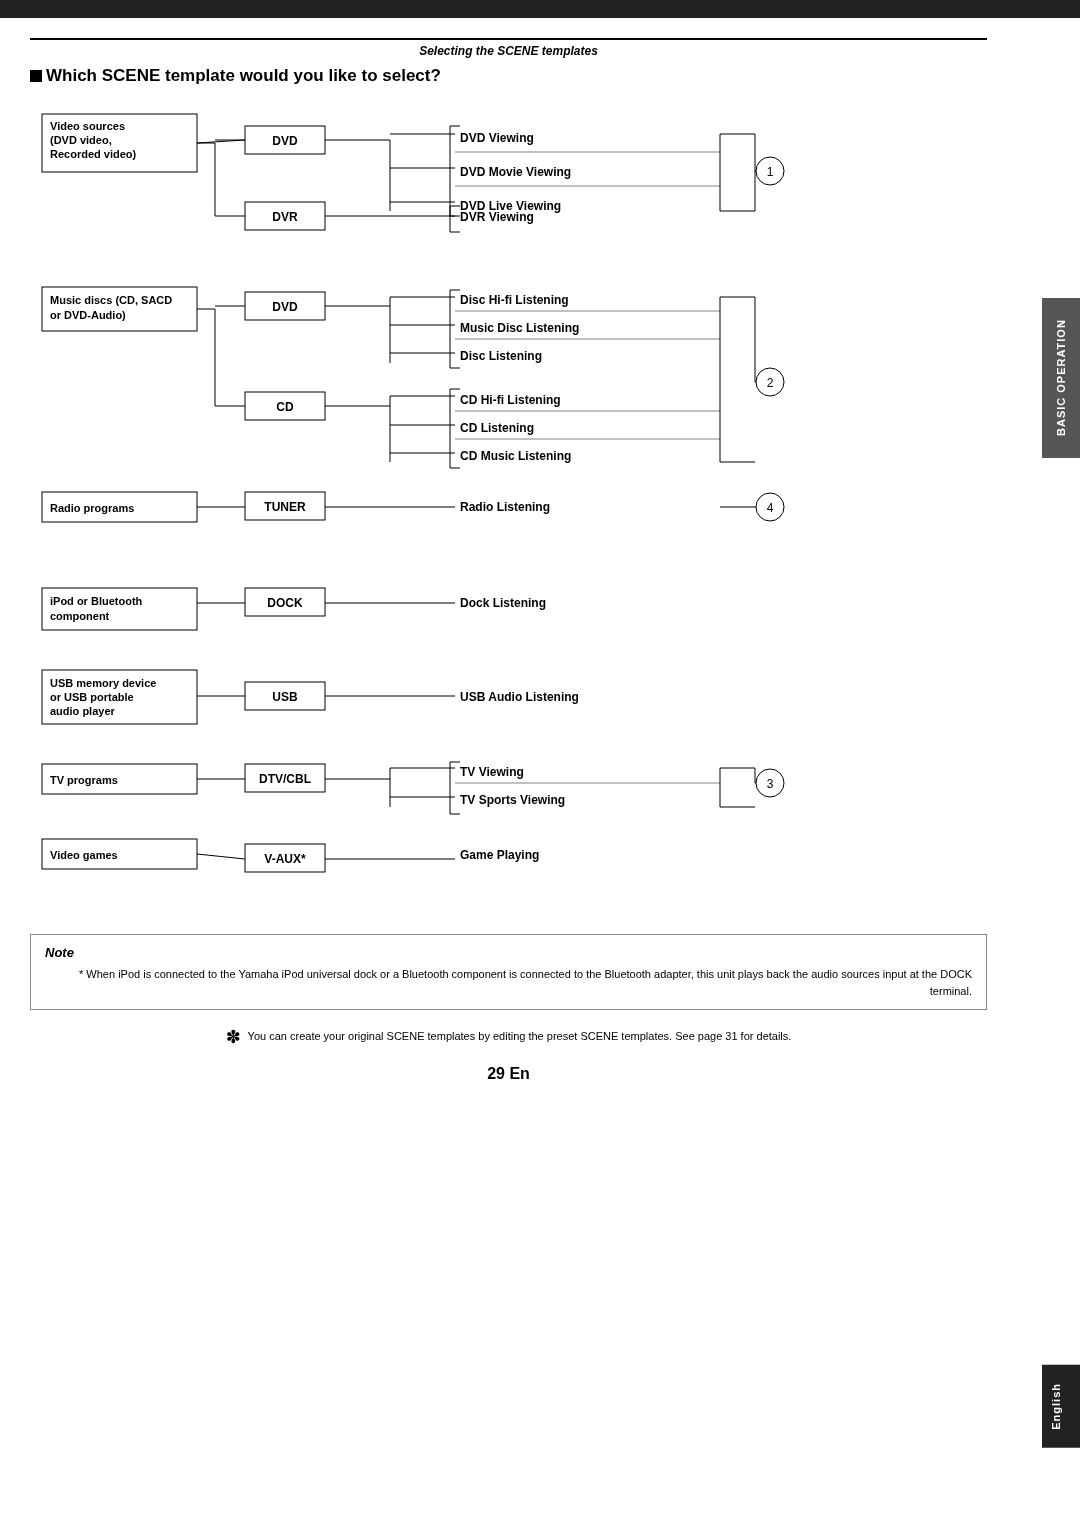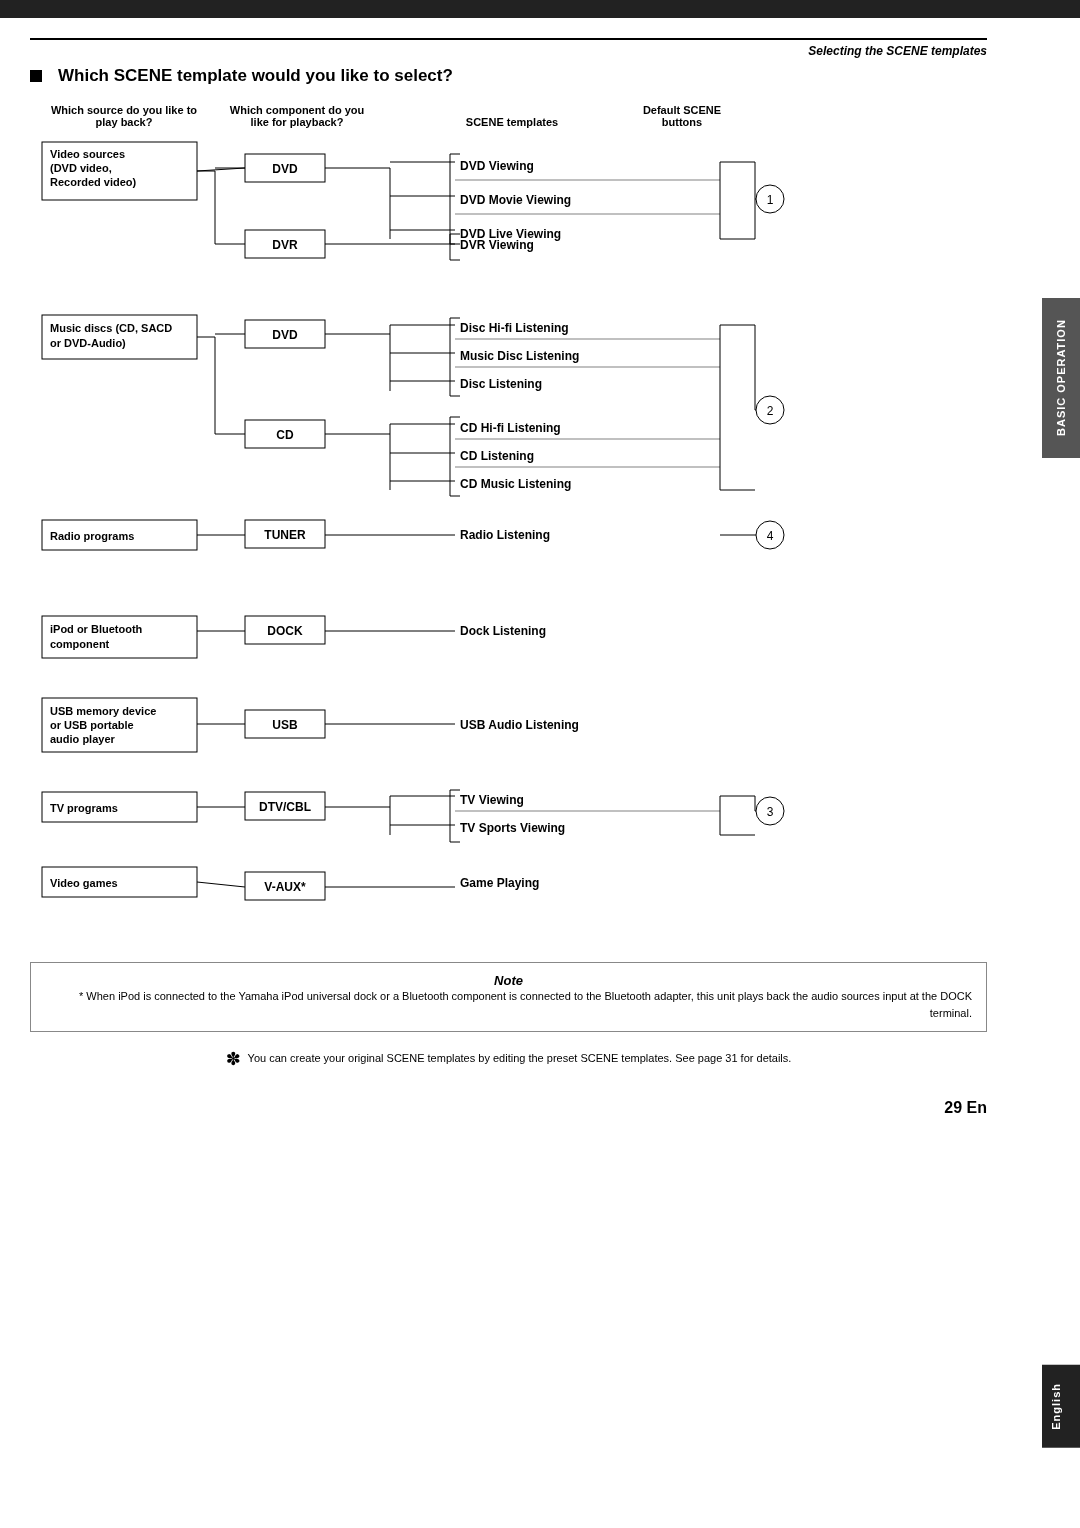--- a/index.html
+++ b/index.html
@@ -70,36 +70,36 @@
 
     
     .content {
       padding: 20px 55px 20px 30px;
       margin-right: 38px;
     }
 
     
     .section-header {
       font-size: 12px;
-      text-align: right;
+      text-align: center;
       font-style: italic;
       font-weight: bold;
       margin-bottom: 8px;
       border-top: 2px solid #000;
       padding-top: 4px;
     }
 
     
     .page-title {
       font-size: 17px;
       font-weight: bold;
       margin-bottom: 18px;
       display: flex;
       align-items: center;
-      gap: 16px;
+      gap: 4px;
     }
 
     .title-square {
       width: 12px;
       height: 12px;
       background: #000;
       display: inline-block;
       flex-shrink: 0;
     }
 
@@ -108,21 +108,21 @@
       border: 1.5px solid #888;
       padding: 10px 14px;
       margin-top: 10px;
       margin-bottom: 14px;
     }
 
     .note-title {
       font-size: 13px;
       font-weight: bold;
       font-style: italic;
-      text-align: center;
+      margin-bottom: 6px;
     }
 
     .note-text {
       font-size: 11px;
       line-height: 1.5;
       text-align: right;
     }
 
     .tip-icon {
       font-size: 18px;
@@ -132,24 +132,24 @@
 
     .tip-text {
       font-size: 11px;
       line-height: 1.5;
       margin-top: 8px;
       text-align: center;
     }
 
     
     .page-number {
-      text-align: right;
+      text-align: center;
       font-size: 16px;
       font-weight: bold;
-      margin-top: 26px;
+      margin-top: 14px;
       margin-bottom: 20px;
     }
 
     
     .diagram-table {
       position: relative;
       width: 900px;
       margin-left: 10px;
     }
 
@@ -183,34 +183,20 @@
 
     <div class="section-header">Selecting the SCENE templates</div>
 
     <div class="page-title">
       <span class="title-square"></span>
       <span>Which SCENE template would you like to select?</span>
     </div>
 
     <div class="diagram-table">
 
-      <div class="col-headers-row">
-        <div class="ch-source">
-          <span>Which source do you like to play back?</span>
-        </div>
-        <div class="ch-component" style="margin-left:14px;">
-          <span>Which component do you like for playback?</span>
-        </div>
-        <div class="ch-scene" style="margin-left:40px;">
-          <span>SCENE templates</span>
-        </div>
-        <div class="ch-default" style="margin-left:20px;">
-          <span>Default SCENE buttons</span>
-        </div>
-      </div>
 
       <svg width="900" height="820" style="display:block;">
 
         <rect x="2" y="10" width="155" height="58" fill="white" stroke="black" stroke-width="1"></rect>
         <text x="10" y="26" font-size="11" font-weight="bold">Video sources</text>
         <text x="10" y="40" font-size="11" font-weight="bold">(DVD video,</text>
         <text x="10" y="54" font-size="11" font-weight="bold">Recorded video)</text>
 
         <rect x="2" y="183" width="155" height="44" fill="white" stroke="black" stroke-width="1"></rect>
         <text x="10" y="200" font-size="11" font-weight="bold">Music discs (CD, SACD</text>

